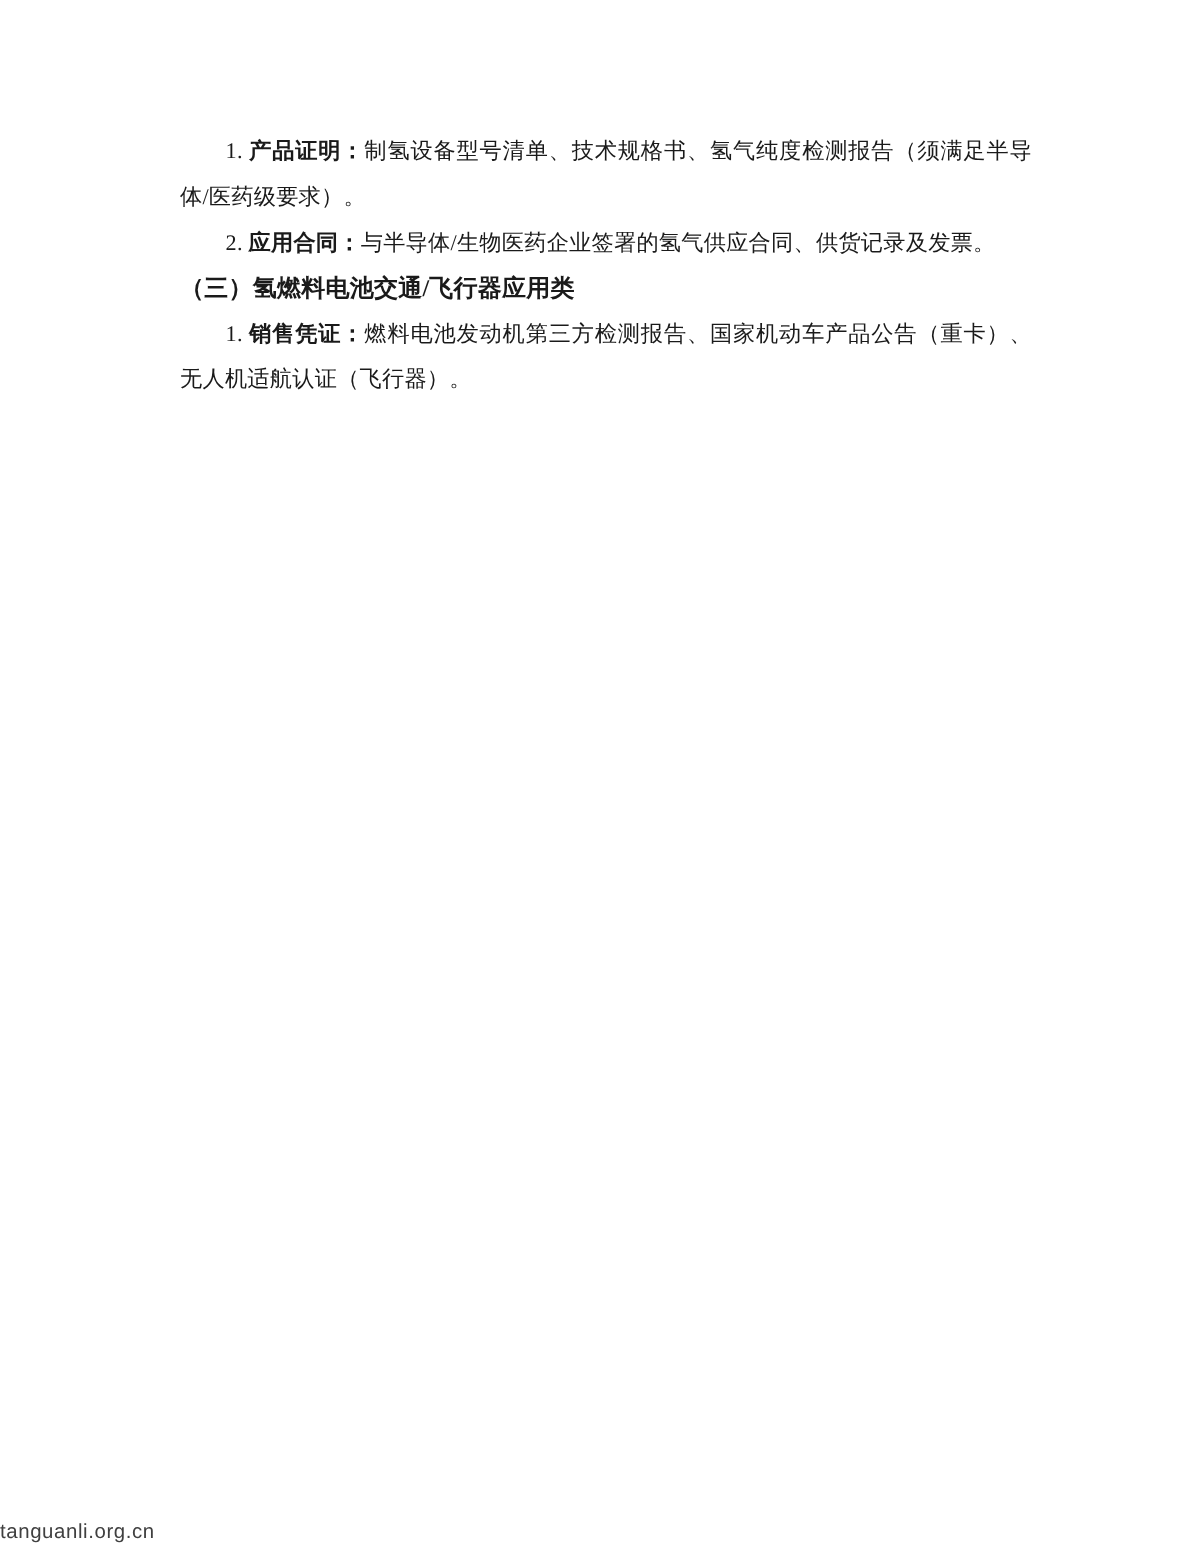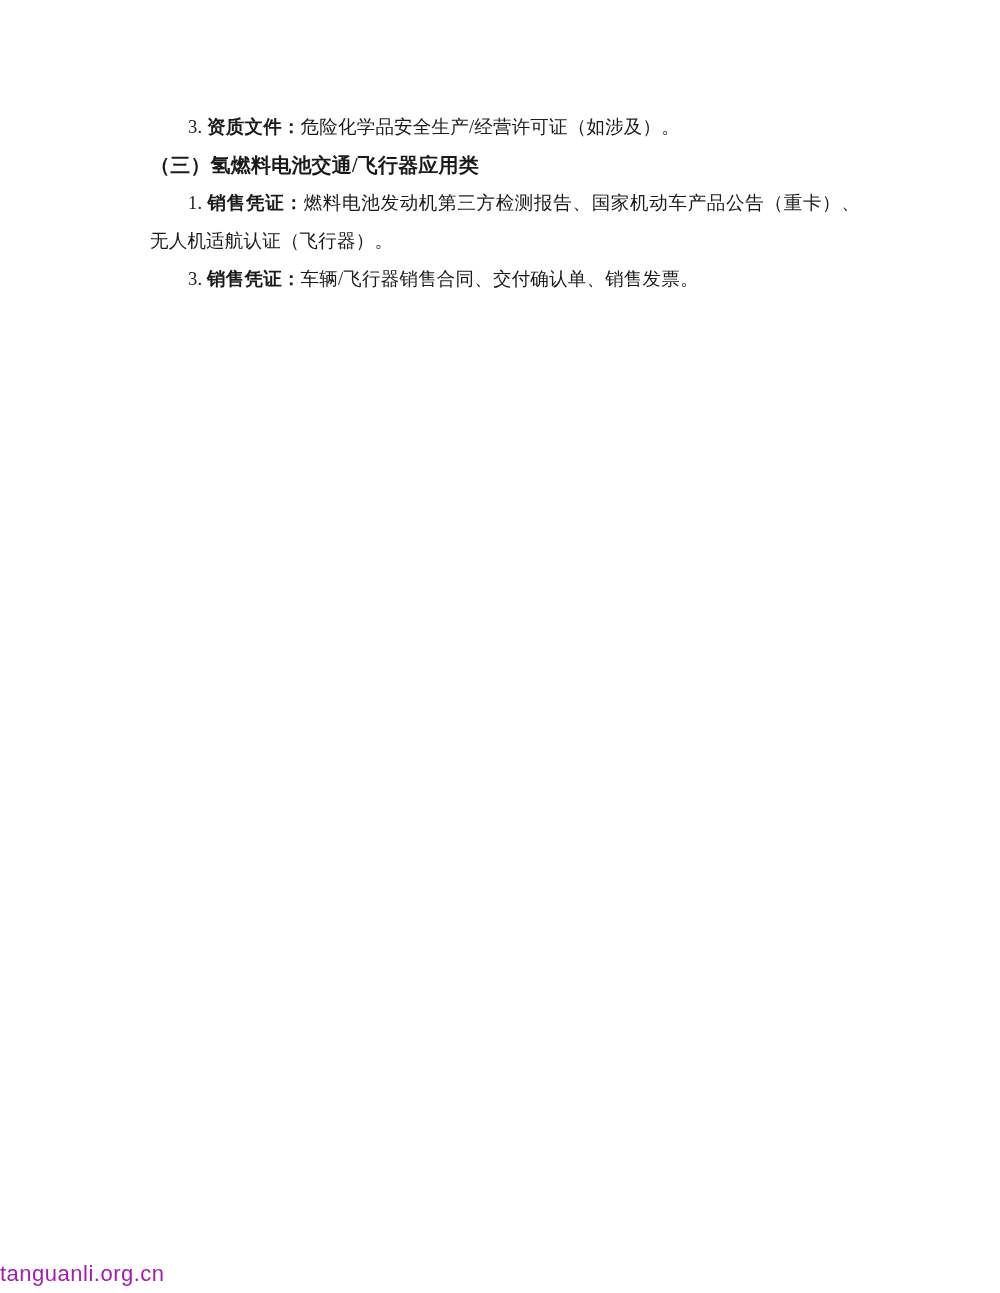--- a/index.html
+++ b/index.html
@@ -49,47 +49,47 @@
     font-weight: bold;
   }
   .num {
     font-weight: normal;
   }
   .watermark {
     position: absolute;
     left: 0px;
     bottom: 6px;
     font-family: "Liberation Sans", sans-serif;
-    font-size: 22px;
-    color: #a21caf;
+    font-size: 17px;
+    color: #404040;
     letter-spacing: 0.5px;
   }
 </style>
 </head>
 <body>
 
 <div class="page">
   <div class="content">
 
-
+    <p class="para indent">
+      <span class="num">1.</span>
+      <span class="lbl">产品证明：</span><span>制氢设备型号清单、技术规格书、氢气纯度检测报告（须满足半导体/医药级要求）。</span>
+    </p>
 
     <p class="para indent">
-      <span class="num">3.</span>
-      <span class="lbl">资质文件：</span><span>危险化学品安全生产/经营许可证（如涉及）。</span>
+      <span class="num">2.</span>
+      <span class="lbl">应用合同：</span><span>与半导体/生物医药企业签署的氢气供应合同、供货记录及发票。</span>
     </p>
+
 
     <p class="heading">（三）氢燃料电池交通/飞行器应用类</p>
 
     <p class="para indent">
       <span class="num">1.</span>
       <span class="lbl">销售凭证：</span><span>燃料电池发动机第三方检测报告、国家机动车产品公告（重卡）、无人机适航认证（飞行器）。</span>
     </p>
 
 
-    <p class="para indent">
-      <span class="num">3.</span>
-      <span class="lbl">销售凭证：</span><span>车辆/飞行器销售合同、交付确认单、销售发票。</span>
-    </p>
 
   </div>
 
   <div class="watermark">tanguanli.org.cn</div>
 </div>
 
 </body></html>

